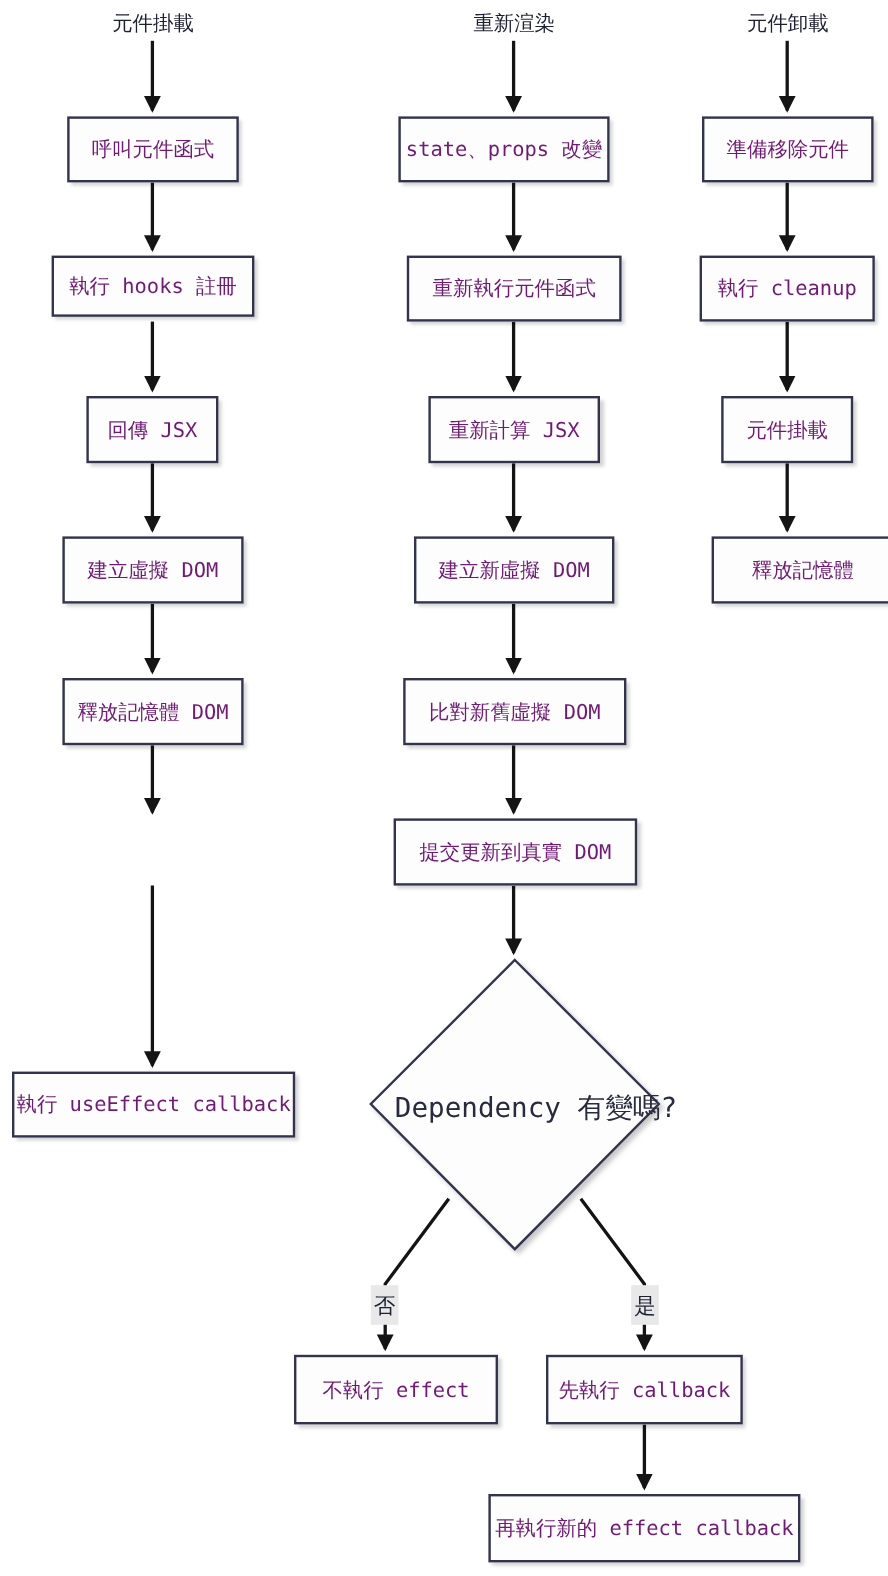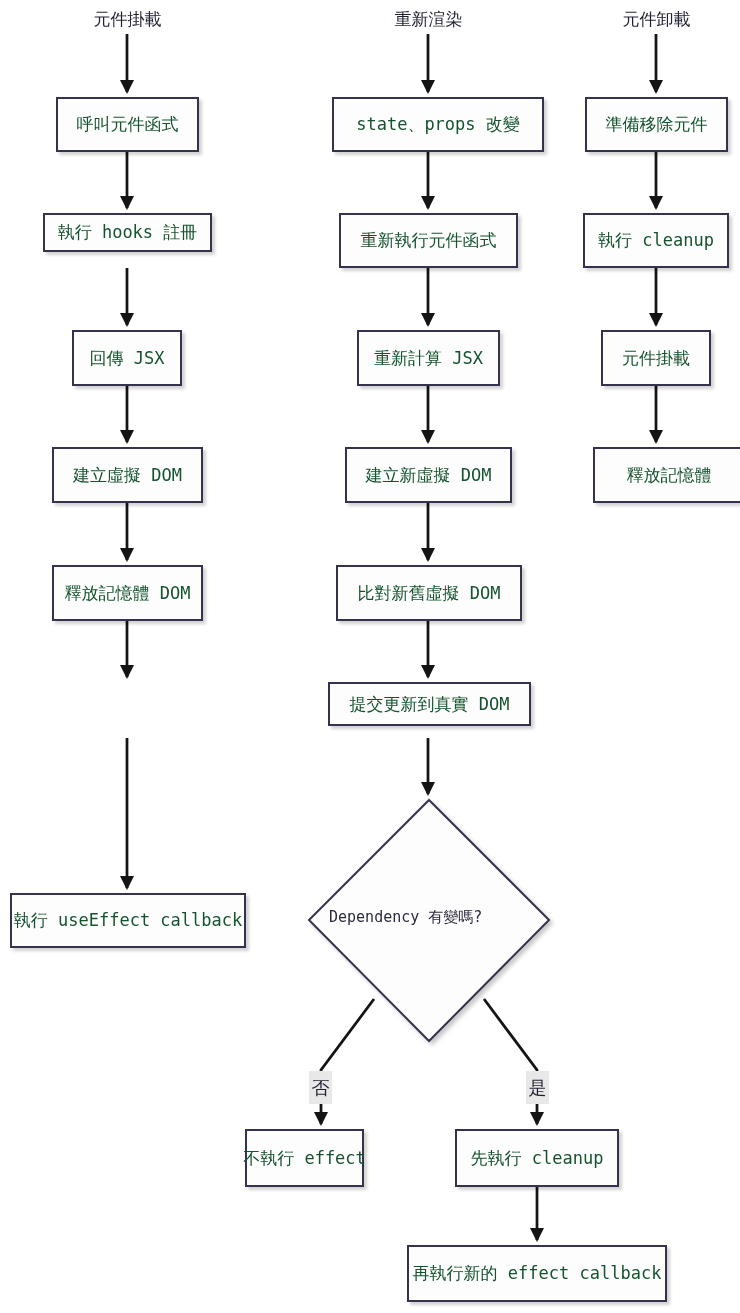--- a/index.html
+++ b/index.html
@@ -17,32 +17,33 @@
     font-size:17px;
     color:#1f1f33;
     font-weight:500;
     white-space:nowrap;
   }
   .node{
     position:absolute;
     box-sizing:border-box;
     background:#fdfdfd;
     border:2px solid #33334d;
-    color:#14532d;
+    color:#701a75;
     font-size:17px;
     display:flex;
     align-items:center;
     justify-content:center;
     text-align:center;
     white-space:nowrap;
     box-shadow:3px 3px 3px rgba(0,0,0,0.18);
   }
   .decision-text{
     position:absolute;
-    font-size:15px;
+    text-align:center;
+    font-size:23px;
     color:#2a2a3e;
     white-space:nowrap;
   }
   .edge-label{
     position:absolute;
     box-sizing:border-box;
     background:#e8e8e8;
     color:#1f1f33;
     font-size:18px;
     display:flex;
@@ -90,40 +91,40 @@
       <line x1="537" y1="1187" x2="537" y2="1240" marker-end="url(#arrow)"></line>
     </g>
     <polygon class="diamond" points="429,800 549,920 429,1041 309,920" fill="#fdfdfd" stroke="#33334d" stroke-width="2"></polygon>
   </svg>
 
   <div class="col-title" style="left:52px;top:8px;width:151px">元件掛載</div>
   <div class="col-title" style="left:353px;top:8px;width:151px">重新渲染</div>
   <div class="col-title" style="left:581px;top:8px;width:151px">元件卸載</div>
 
   <div class="node" style="left:56px;top:97px;width:143px;height:55px">呼叫元件函式</div>
-  <div class="node" style="left:43px;top:213px;width:169px;height:39px">執行 hooks 註冊</div>
+  <div class="node" style="left:43px;top:213px;width:169px;height:51px">執行 hooks 註冊</div>
   <div class="node" style="left:72px;top:330px;width:110px;height:56px">回傳 JSX</div>
   <div class="node" style="left:52px;top:447px;width:151px;height:56px">建立虛擬 DOM</div>
   <div class="node" style="left:52px;top:565px;width:151px;height:56px">釋放記憶體 DOM</div>
   <div class="node" style="left:10px;top:893px;width:236px;height:55px">執行 useEffect callback</div>
 
-  <div class="node" style="left:332px;top:97px;width:212px;height:55px">state、props 改變</div>
+  <div class="node" style="left:332px;top:97px;width:176px;height:55px">state、props 改變</div>
   <div class="node" style="left:339px;top:213px;width:179px;height:55px">重新執行元件函式</div>
   <div class="node" style="left:357px;top:330px;width:143px;height:56px">重新計算 JSX</div>
   <div class="node" style="left:345px;top:447px;width:167px;height:56px">建立新虛擬 DOM</div>
   <div class="node" style="left:336px;top:565px;width:186px;height:56px">比對新舊虛擬 DOM</div>
-  <div class="node" style="left:328px;top:682px;width:203px;height:44px">提交更新到真實 DOM</div>
+  <div class="node" style="left:328px;top:682px;width:203px;height:56px">提交更新到真實 DOM</div>
 
   <div class="decision-text" style="left:329px;top:908px;width:200px">Dependency 有變嗎?</div>
 
   <div class="edge-label" style="left:309px;top:1071px;width:23px;height:33px">否</div>
   <div class="edge-label" style="left:526px;top:1071px;width:23px;height:33px">是</div>
 
-  <div class="node" style="left:245px;top:1129px;width:119px;height:58px">不執行 effect</div>
-  <div class="node" style="left:455px;top:1129px;width:164px;height:58px">先執行 cleanup</div>
+  <div class="node" style="left:245px;top:1129px;width:170px;height:58px">不執行 effect</div>
+  <div class="node" style="left:455px;top:1129px;width:164px;height:58px">先執行 callback</div>
   <div class="node" style="left:407px;top:1245px;width:260px;height:57px">再執行新的 effect callback</div>
 
   <div class="node" style="left:585px;top:97px;width:143px;height:55px">準備移除元件</div>
   <div class="node" style="left:583px;top:213px;width:146px;height:55px">執行 cleanup</div>
   <div class="node" style="left:601px;top:330px;width:110px;height:56px">元件掛載</div>
   <div class="node" style="left:593px;top:447px;width:152px;height:56px">釋放記憶體</div>
 
 </div>
 
 </body></html>

